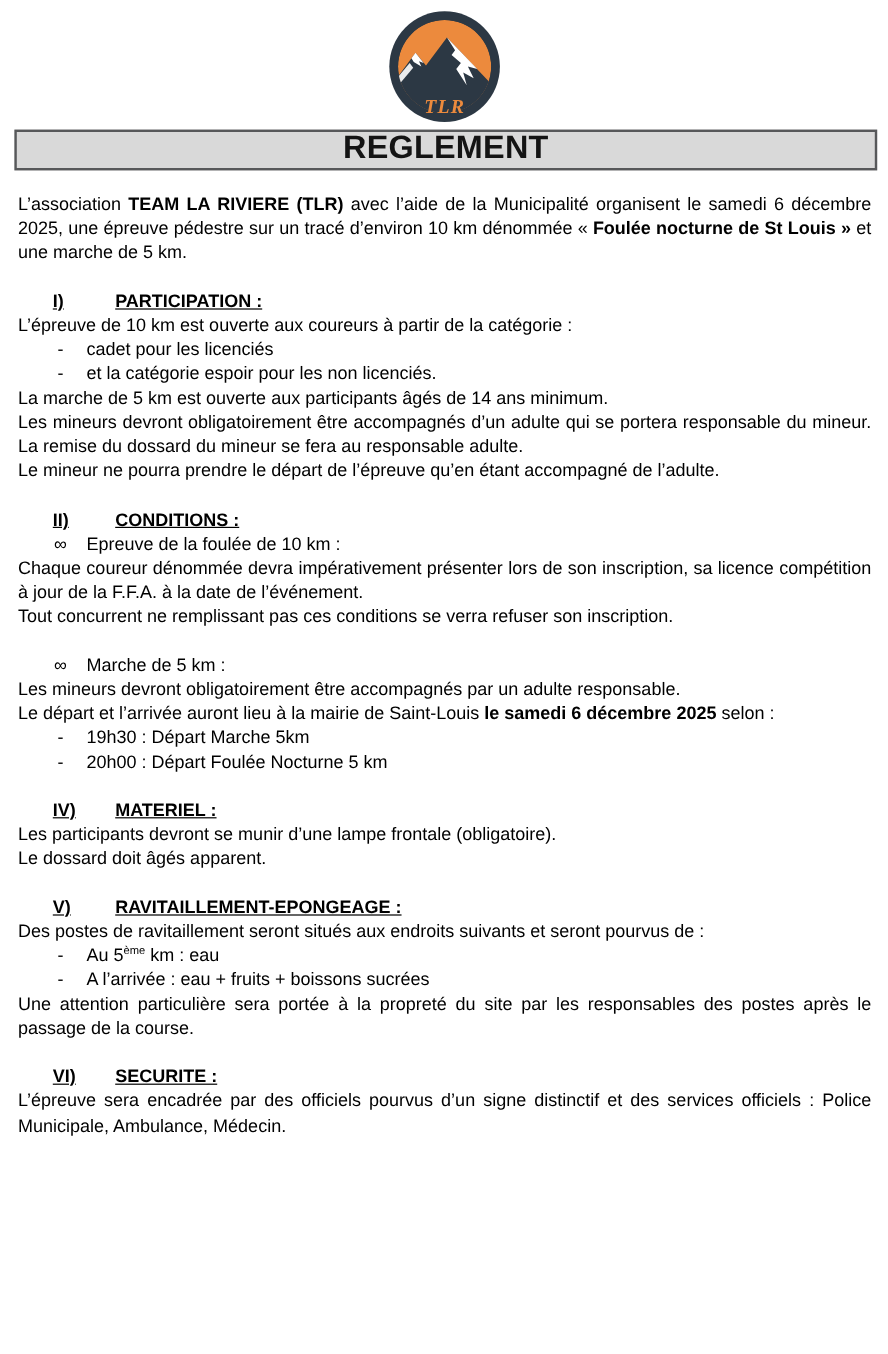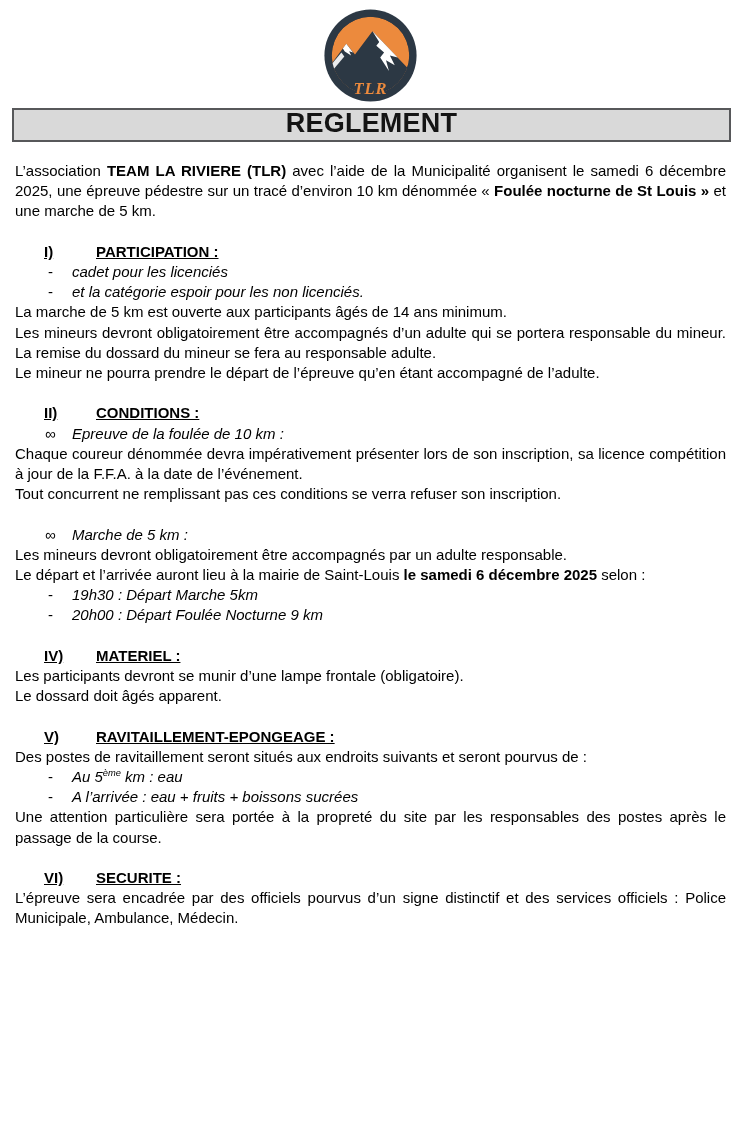--- a/index.html
+++ b/index.html
@@ -34,21 +34,21 @@
   }
   .para{text-align:justify;}
   .b{font-weight:bold;}
   .head{margin-top:20.2px;font-weight:bold;white-space:nowrap;}
   .head .num{display:inline-block;margin-left:29px;width:52px;}
   .u{text-decoration:underline;}
   .li{display:flex;}
   .li .mk{flex:0 0 auto;}
   .li-dash .mk{margin-left:33px;width:24px;}
   .li-inf .mk{margin-left:30px;width:27px;}
-  .li-text{flex:1 1 auto;font-style:italic;}
+  .li-text{flex:1 1 auto;}
   .gap{height:20.2px;}
   sup{font-size:0.62em;line-height:0;}
 </style>
 </head>
 <body>
 
 <div class="page">
 
   <div class="logo-row">
     <svg class="logo-svg" viewBox="0 0 100 100" aria-hidden="true">
@@ -69,20 +69,21 @@
     </svg>
   </div>
 
   <div class="title-bar">
     <div class="title-text">REGLEMENT</div>
   </div>
 
   <div class="doc">
       <div class="para"><span>L’association </span><span class="b">TEAM LA RIVIERE (TLR)</span><span> avec l’aide de la Municipalité organisent le samedi 6 décembre 2025, une épreuve pédestre sur un tracé d’environ 10 km dénommée « </span><span class="b">Foulée nocturne de St Louis »</span><span> et une marche de 5 km.</span></div>
       <div class="head"><span class="num"><span class="u">I)</span></span><span class="u label">PARTICIPATION :</span></div>
+      <div class="para"><span>L’épreuve de 10 km est ouverte aux coureurs à partir de la catégorie :</span></div>
       <div class="li li-dash">
         <span class="mk">-</span>
         <span class="li-text"><span>cadet pour les licenciés</span></span>
       </div>
       <div class="li li-dash">
         <span class="mk">-</span>
         <span class="li-text"><span>et la catégorie espoir pour les non licenciés.</span></span>
       </div>
       <div class="para"><span>La marche de 5 km est ouverte aux participants âgés de 14 ans minimum.</span></div>
       <div class="para"><span>Les mineurs devront obligatoirement être accompagnés d’un adulte qui se portera responsable du mineur. La remise du dossard du mineur se fera au responsable adulte.</span></div>
@@ -100,21 +101,21 @@
         <span class="li-text"><span>Marche de 5 km :</span></span>
       </div>
       <div class="para"><span>Les mineurs devront obligatoirement être accompagnés par un adulte responsable.</span></div>
       <div class="para"><span>Le départ et l’arrivée auront lieu à la mairie de Saint-Louis </span><span class="b">le samedi 6 décembre 2025</span><span> selon :</span></div>
       <div class="li li-dash">
         <span class="mk">-</span>
         <span class="li-text"><span>19h30 : Départ Marche 5km</span></span>
       </div>
       <div class="li li-dash">
         <span class="mk">-</span>
-        <span class="li-text"><span>20h00 : Départ Foulée Nocturne 9 km</span></span>
+        <span class="li-text"><span>20h00 : Départ Foulée Nocturne 5 km</span></span>
       </div>
       <div class="head"><span class="num"><span class="u">IV)</span></span><span class="u label">MATERIEL :</span></div>
       <div class="para"><span>Les participants devront se munir d’une lampe frontale (obligatoire).</span></div>
       <div class="para"><span>Le dossard doit âgés apparent.</span></div>
       <div class="head"><span class="num"><span class="u">V)</span></span><span class="u label">RAVITAILLEMENT-EPONGEAGE :</span></div>
       <div class="para"><span>Des postes de ravitaillement seront situés aux endroits suivants et seront pourvus de :</span></div>
       <div class="li li-dash">
         <span class="mk">-</span>
         <span class="li-text"><span>Au 5</span><sup>ème</sup><span> km : eau</span></span>
       </div>

